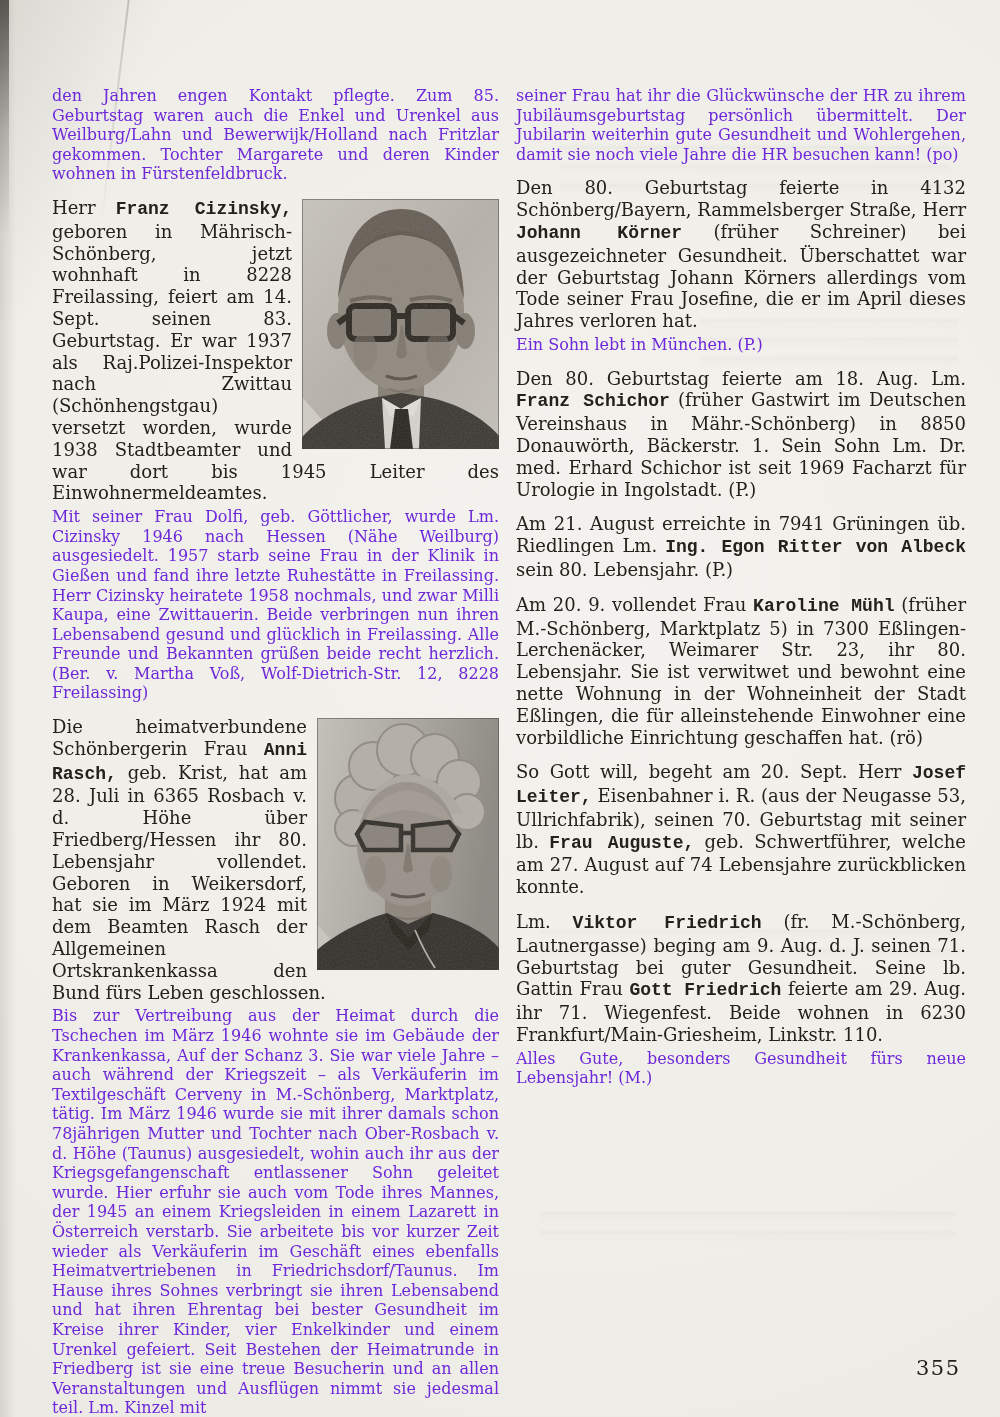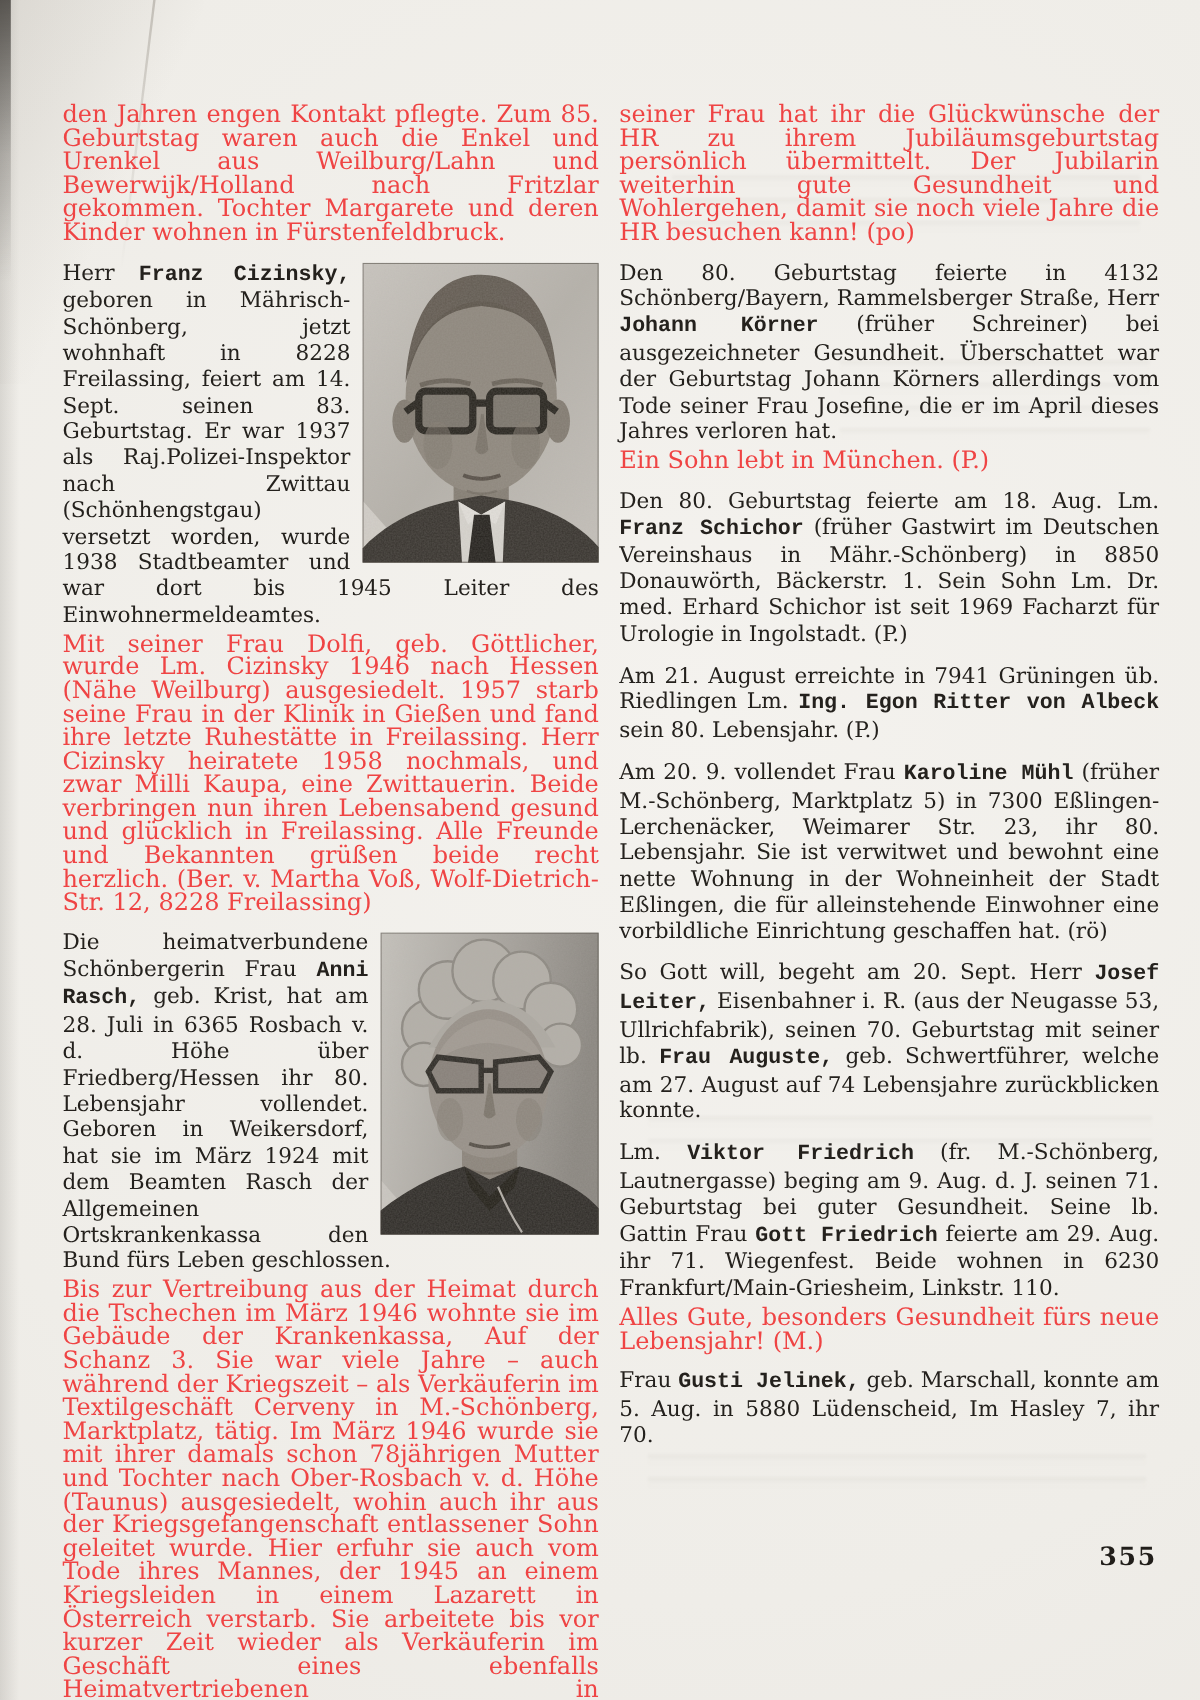--- a/index.html
+++ b/index.html
@@ -30,28 +30,28 @@
   .g1{left:560px;top:146px;width:390px;height:56px;}
   .g2{left:700px;top:300px;width:258px;height:74px;}
   .g3{left:540px;top:930px;width:420px;height:34px;}
   .g4{left:540px;top:1212px;width:415px;height:34px;}
   
   .col{position:absolute;top:86px;}
   .col-left{left:52px;width:447px;}
   .col-right{left:516px;width:450px;}
   p{margin:0;text-align:justify;hyphens:auto;-webkit-hyphens:auto;}
   .body{font-size:18px;line-height:21.8px;}
-  .small{font-size:20px;line-height:19.6px;color:#ef4444;}
+  .small{font-size:16px;line-height:19.6px;color:#6d28d9;}
   .report{margin-top:13px;}
   .note{margin-top:3px;}
   .clear{clear:both;}
   .b{font-weight:bold;font-family:Liberation Mono, monospace;}
   .photo{float:right;margin:2px 0 8px 10px;line-height:0;}
   .photo svg{display:block;}
-  .page-number{position:absolute;left:916px;top:1284px;font-size:21px;font-weight:bold;
+  .page-number{position:absolute;left:916px;top:1356px;font-size:21px;font-weight:normal;
     letter-spacing:1.5px;color:#211e1a;}
 </style>
 </head>
 <body>
 
 <div class="page">
 
   <div class="corner-shade"></div>
   <div class="edge-soft"></div>
   <div class="edge-strip"></div>
@@ -189,21 +189,18 @@
     <div class="report">
       <p class="body"><span>So Gott will, begeht am 20. Sept. Herr </span><span class="b">Josef Leiter,</span><span> Eisenbahner i. R. (aus der Neugasse 53, Ullrichfabrik), seinen 70. Geburtstag mit seiner lb. </span><span class="b">Frau Auguste,</span><span> geb. Schwertführer, welche am 27. August auf 74 Lebensjahre zurückblicken konnte.</span></p>
     </div>
 
 
     <div class="report">
       <p class="body"><span>Lm. </span><span class="b">Viktor Friedrich</span><span> (fr. M.-Schönberg, Lautnergasse) beging am 9. Aug. d. J. seinen 71. Geburtstag bei guter Gesundheit. Seine lb. Gattin Frau </span><span class="b">Gott Friedrich</span><span> feierte am 29. Aug. ihr 71. Wiegenfest. Beide wohnen in 6230 Frankfurt/Main-Griesheim, Linkstr. 110.</span></p>
       <p class="small note"><span>Alles Gute, besonders Gesundheit fürs neue Lebensjahr! (M.)</span></p>
     </div>
 
-    <div class="report">
-      <p class="body"><span>Frau </span><span class="b">Gusti Jelinek,</span><span> geb. Marschall, konnte am 5. Aug. in 5880 Lüdenscheid, Im Hasley 7, ihr 70.</span></p>
-    </div>
 
   </div>
 
   <div class="page-number">355</div>
 
 </div>
 
 </body></html>

